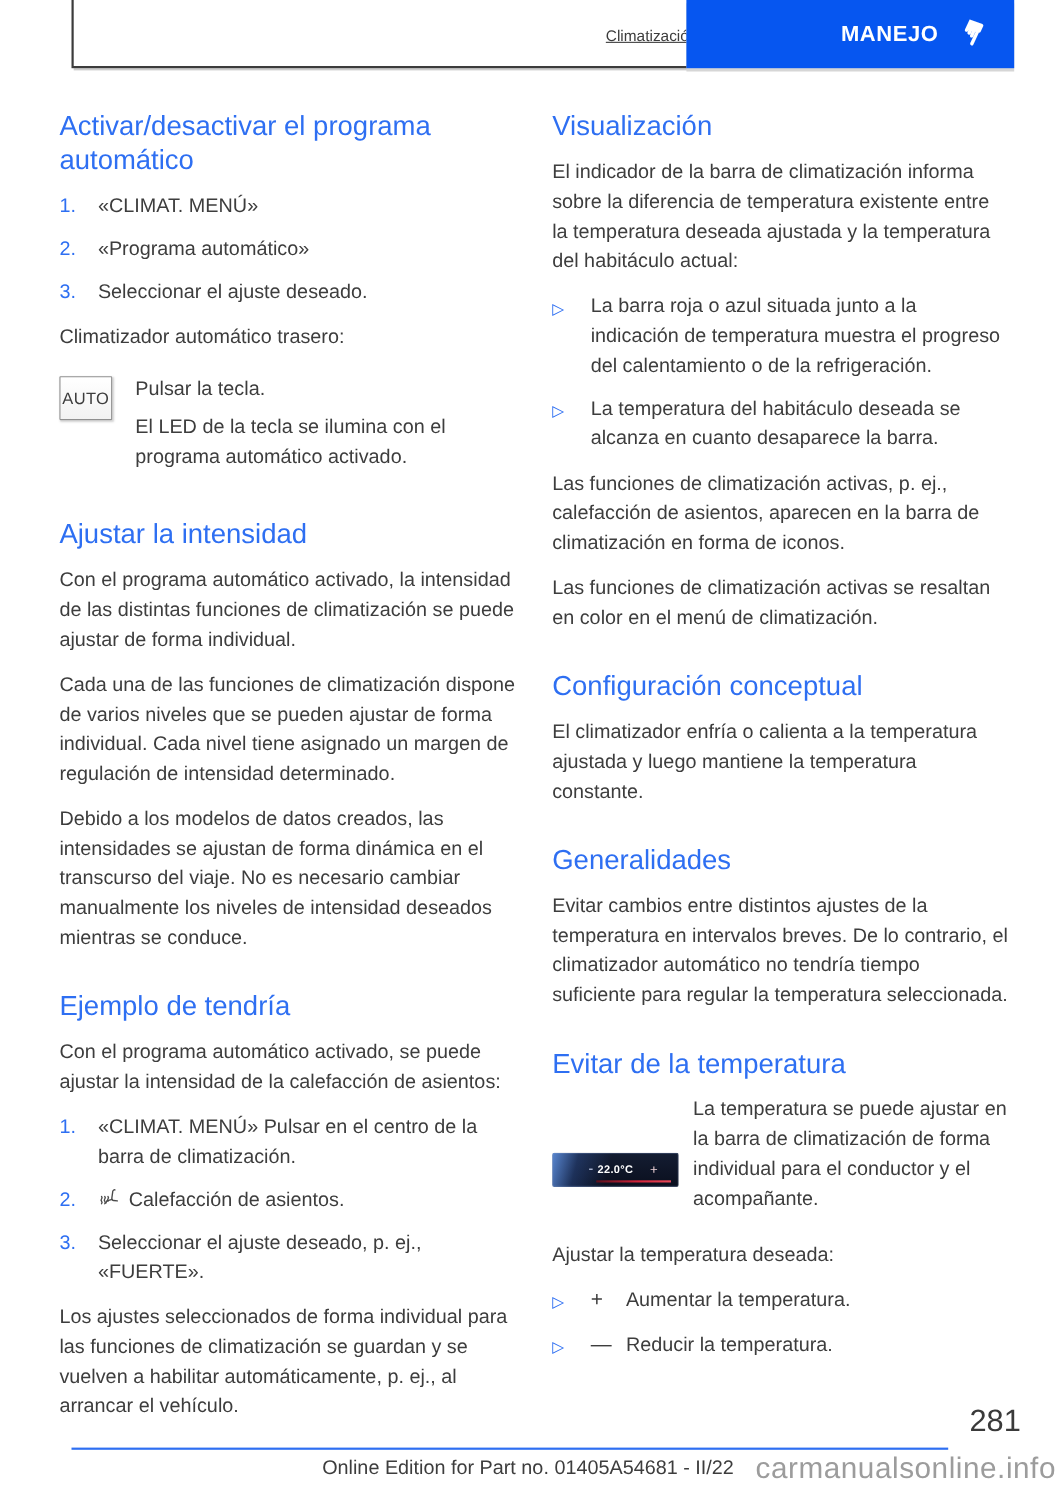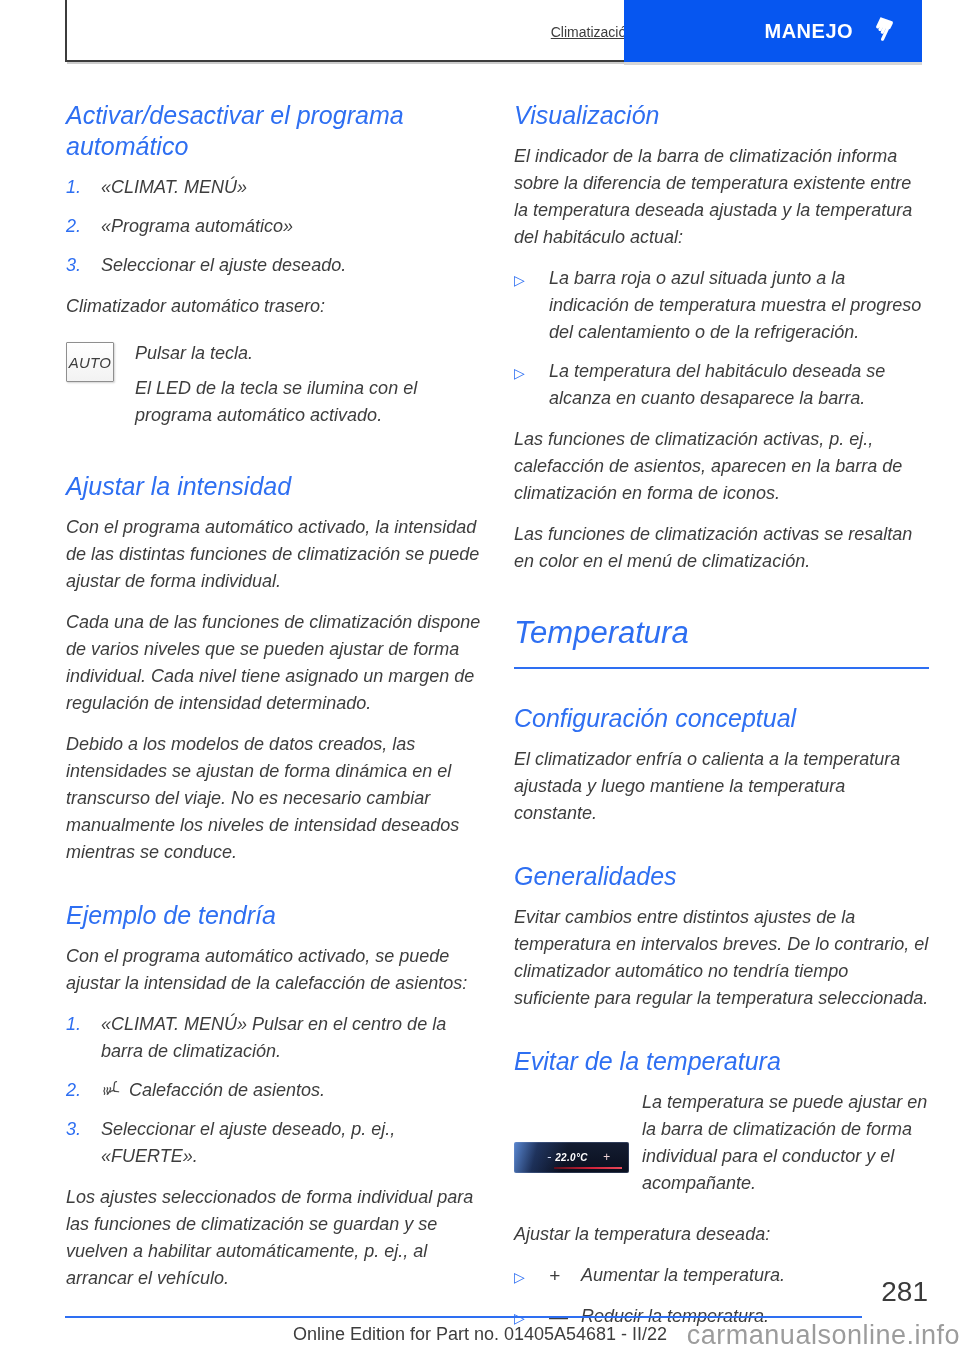--- a/index.html
+++ b/index.html
@@ -20,22 +20,22 @@
     position:absolute;left:624px;top:0;width:298px;height:62px;background:#0656f0;
     box-shadow:0 3px 0 #d6d6d6;
     display:flex;align-items:center;justify-content:flex-end;gap:16px;
     padding-right:26px;box-sizing:border-box;color:#fff;
   }
   .hdr-tab .section{font-size:20px;font-weight:bold;letter-spacing:.5px;}
   .hand{display:inline-block;font-size:30px;line-height:1;transform:rotate(115deg);
         font-family:"DejaVu Sans",sans-serif;margin-top:-4px;}
   
   .cols{
-    position:absolute;left:66px;top:100px;width:863px;
-    display:grid;grid-template-columns:415px 415px;column-gap:33px;align-items:start;font-style:italic;
+    position:absolute;left:54px;top:100px;width:863px;
+    display:grid;grid-template-columns:415px 415px;column-gap:33px;align-items:start;
   }
   .h2{color:#2e6ff2;font-size:25px;line-height:31px;font-weight:400;margin:34px 0 12px;}
   .h2.first{margin-top:0;}
   .h1big{
     color:#2e6ff2;font-size:31px;line-height:36px;font-weight:400;
     margin:40px 0 26px;padding-bottom:16px;border-bottom:2px solid #2e6ff2;
   }
   p{font-size:18px;line-height:27px;margin:0 0 14px;color:#3d3d3d;}
   
   ul.blist,ol.steps{list-style:none;margin:4px 0 14px;padding:0;}
@@ -172,21 +172,20 @@
         </li>
         <li>
           <span class="li-bul">▷</span>
           <span class="li-body">La temperatura del habitáculo deseada se alcanza en cuanto desaparece la barra.</span>
         </li>
       </ul>
 
       <p>Las funciones de climatización activas, p. ej., calefacción de asientos, aparecen en la barra de climatización en forma de iconos.</p>
       <p>Las funciones de climatización activas se resaltan en color en el menú de climatización.</p>
 
-      <h1 class="h1big">Temperatura</h1>
 
       <h2 class="h2">Configuración conceptual</h2>
       <p>El climatizador enfría o calienta a la temperatura ajustada y luego mantiene la temperatura constante.</p>
 
       <h2 class="h2">Generalidades</h2>
       <p>Evitar cambios entre distintos ajustes de la temperatura en intervalos breves. De lo contrario, el climatizador automático no tendría tiempo suficiente para regular la temperatura seleccionada.</p>
 
       <h2 class="h2">Evitar de la temperatura</h2>
 
       <div class="media2">

